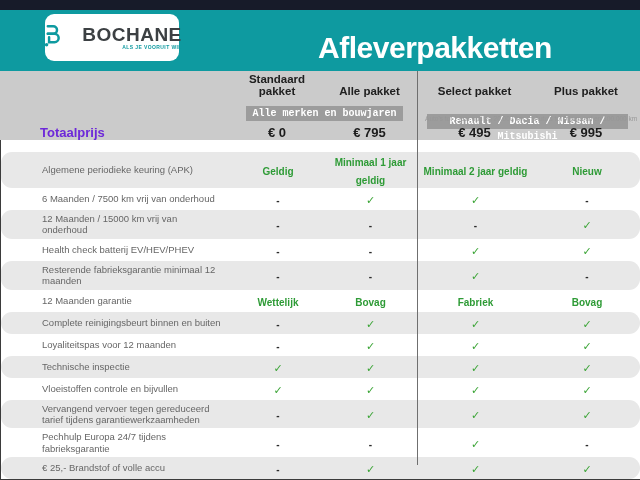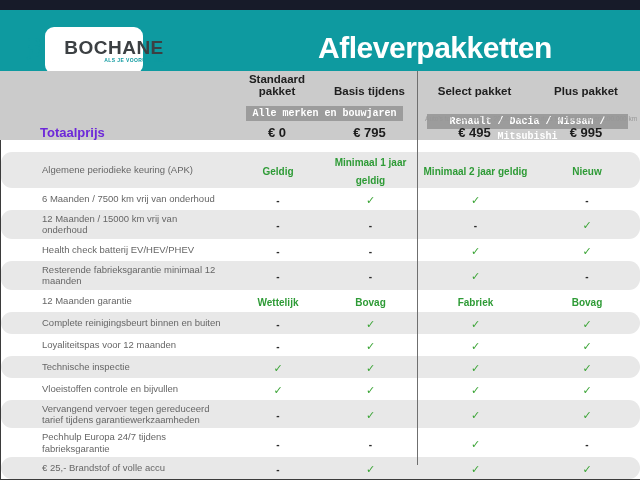--- a/index.html
+++ b/index.html
@@ -4,21 +4,21 @@
 <style>
   html,body{margin:0;padding:0;background:#ffffff;}
   .screen{position:relative;width:640px;height:480px;overflow:hidden;background:#ffffff;
           font-family:"Liberation Sans","DejaVu Sans",sans-serif;}
 
   
   .topbar{position:absolute;left:0;top:0;width:640px;height:10px;background:#171b29;}
 
   
   .banner{position:absolute;left:0;top:10px;width:640px;height:61px;background:#0e9aa0;}
-  .logo-card{position:absolute;left:45px;top:17px;width:98px;height:47px;background:#ffffff;
+  .logo-card{position:absolute;left:45px;top:4px;width:134px;height:47px;background:#ffffff;
              border-radius:9px;display:flex;align-items:center;justify-content:center;gap:20px;}
   .logo-text{display:flex;flex-direction:column;align-items:flex-end;line-height:1;}
   .brand{font-size:19px;font-weight:700;color:#3c4043;letter-spacing:0.5px;}
   .tagline{font-size:5px;font-weight:700;color:#0e9aa0;letter-spacing:0.4px;margin-top:1px;}
   .title-wrap{position:absolute;left:230px;right:0;top:7px;height:61px;display:flex;
               align-items:center;justify-content:center;}
   .title{color:#ffffff;font-size:30px;font-weight:700;letter-spacing:-0.5px;}
 
   
   .grid{display:grid;grid-template-columns:232px 90px 95px 115px 108px;}
@@ -78,21 +78,21 @@
     </div>
     <div class="title-wrap">
       <span class="title">Afleverpakketten</span>
     </div>
   </div>
 
   <div class="thead">
     <div class="grid names-row">
       <div></div>
       <div class="col-name">Standaard pakket</div>
-      <div class="col-name">Basis tijdens</div>
+      <div class="col-name">Alle pakket</div>
       <div class="col-name">Select pakket</div>
       <div class="col-name">Plus pakket</div>
     </div>
     <div class="grid badges-row">
       <div></div>
       <div class="badge">Alle merken en bouwjaren</div>
       <div class="badge right">Renault / Dacia / Nissan / Mitsubishi</div>
     </div>
     <div class="grid notes-row">
       <div class="note c4">Auto's tot 1 jaar oud en 20.000 km</div>

